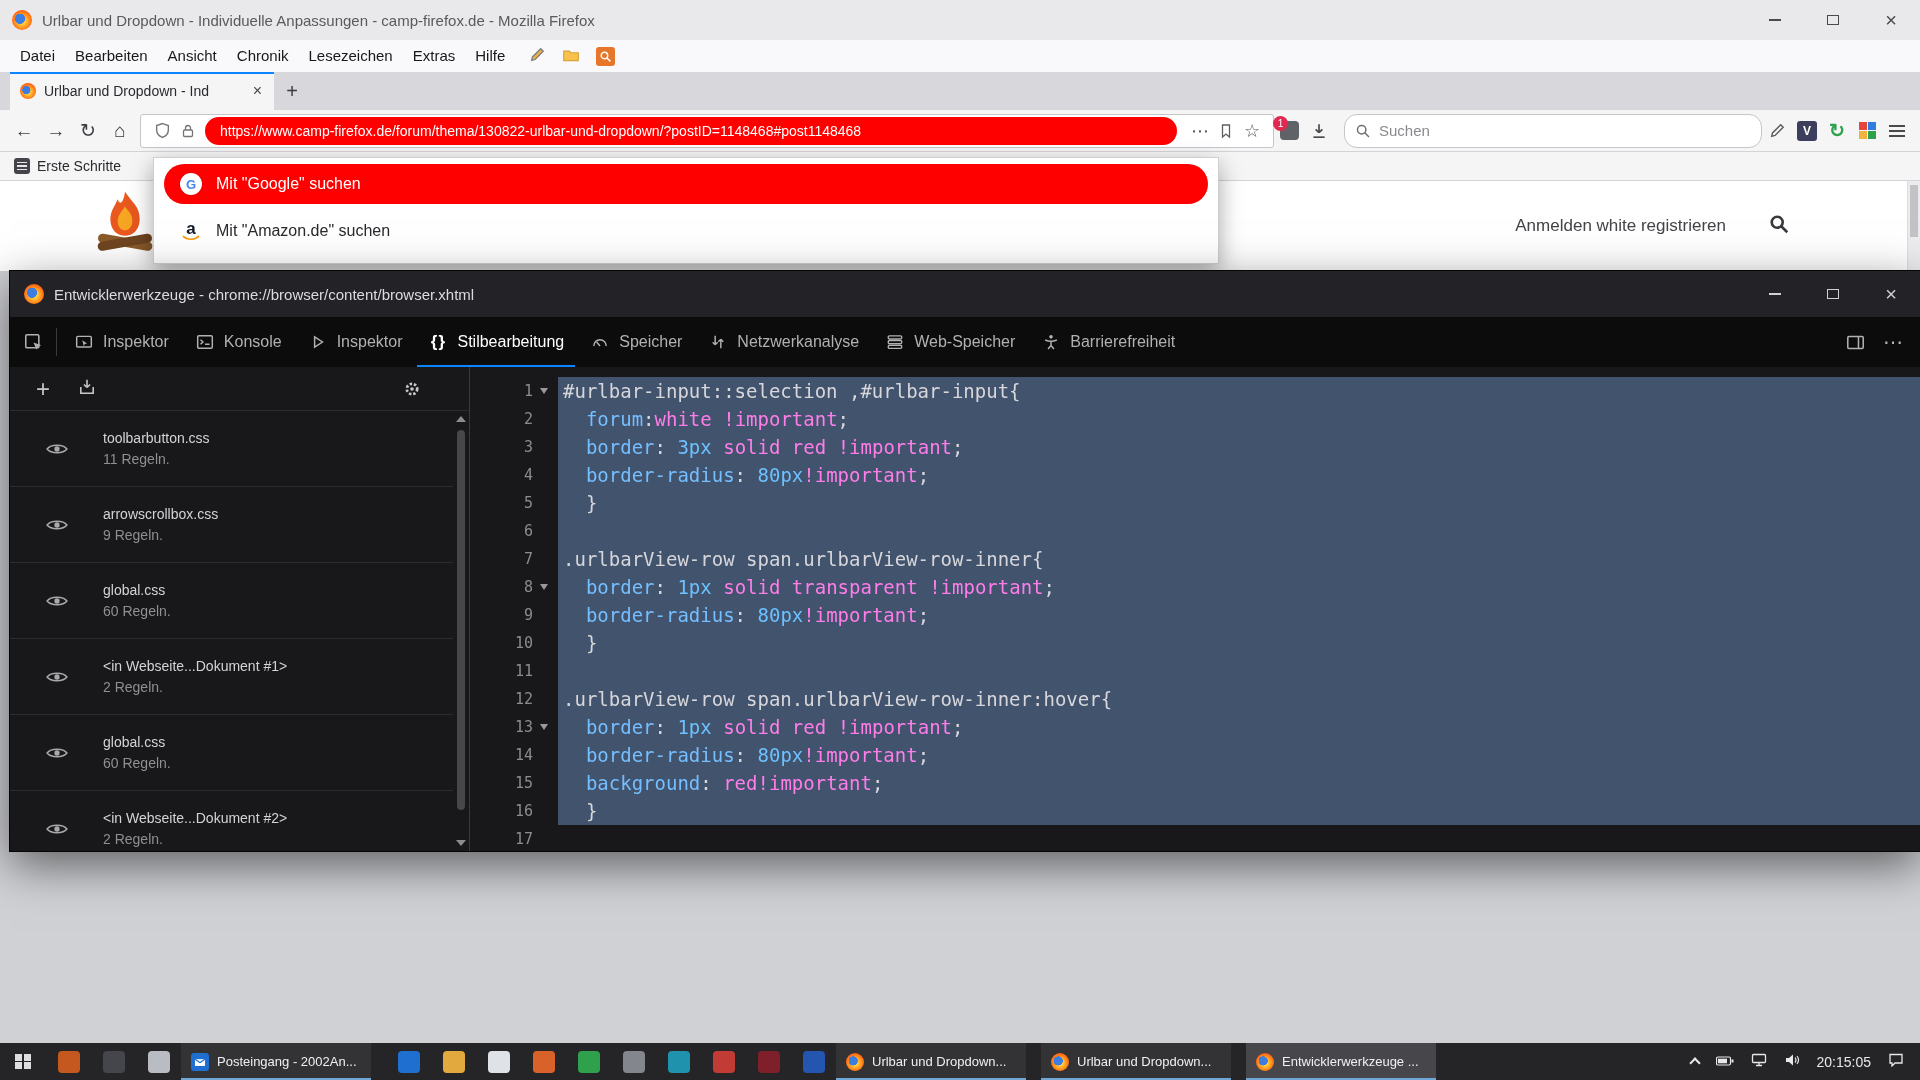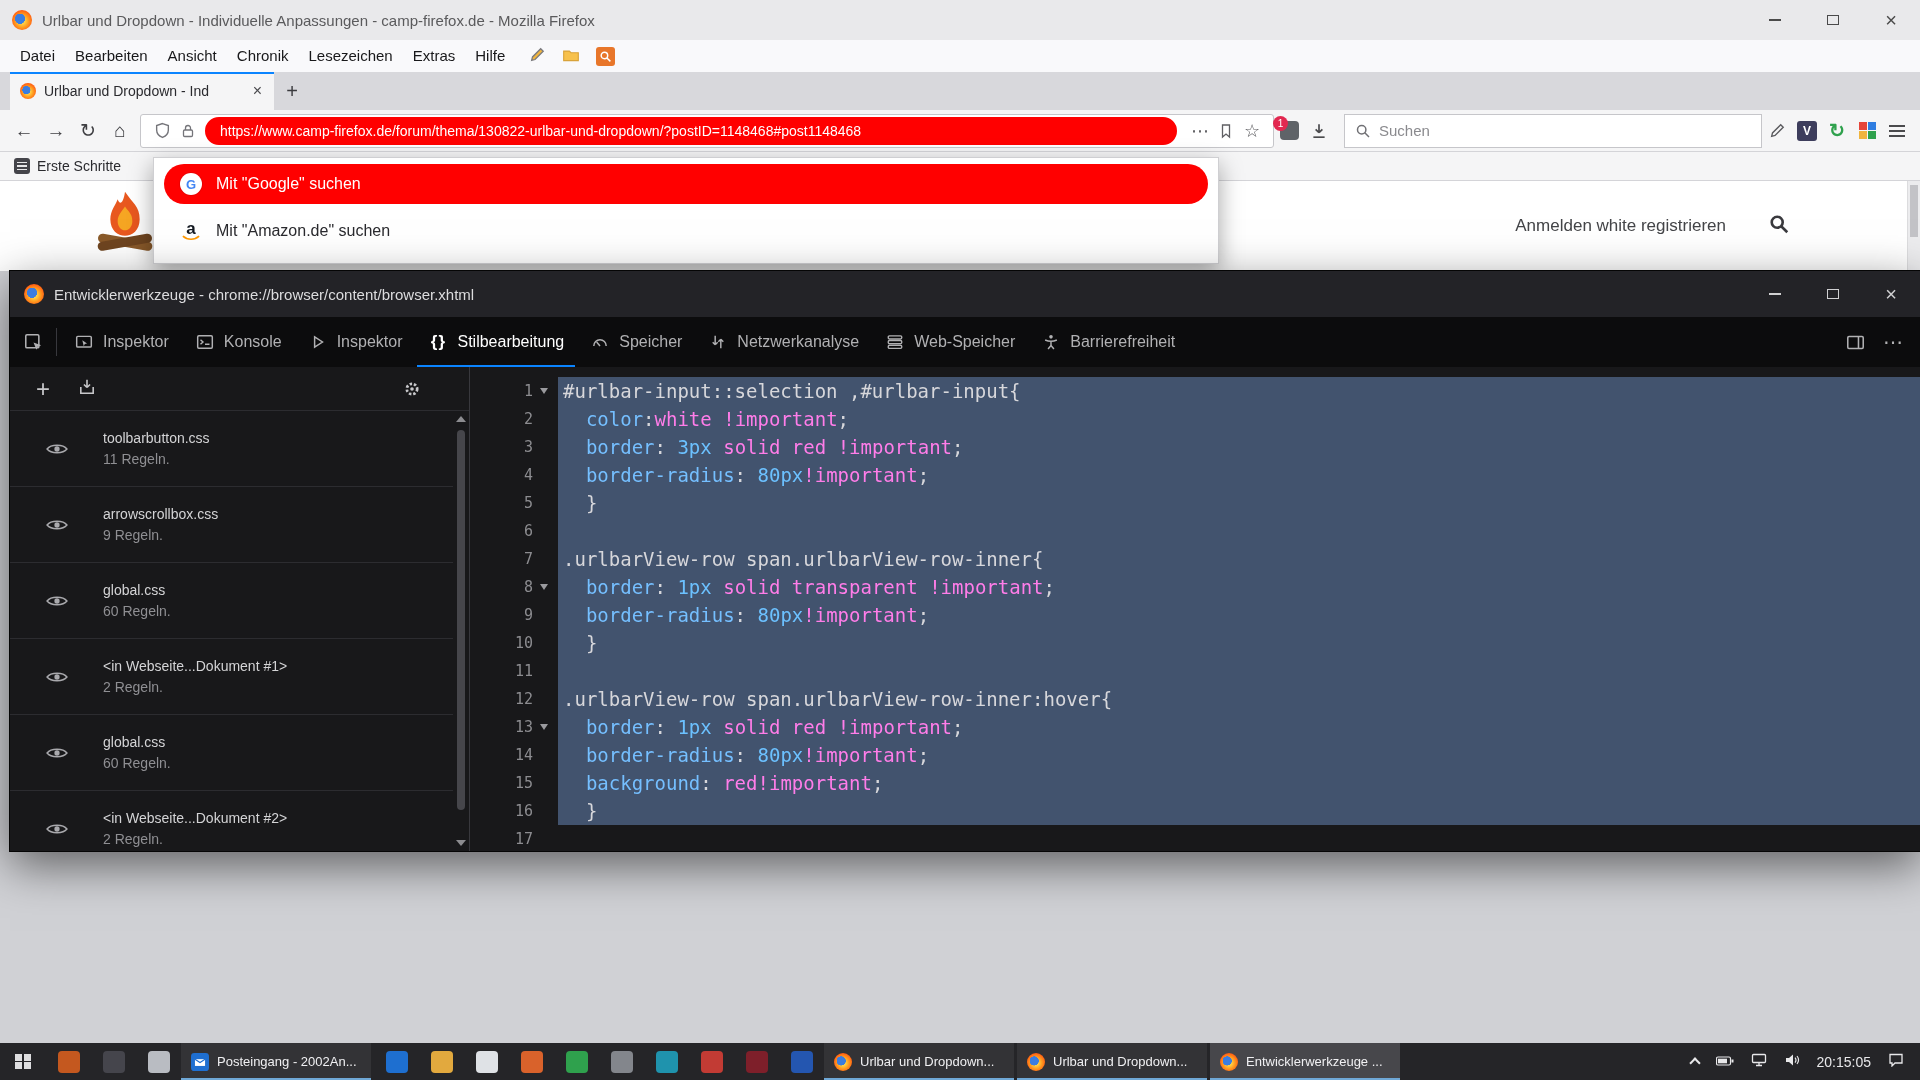--- a/index.html
+++ b/index.html
@@ -35,21 +35,21 @@
 
   .ff-navbar{height:42px;background:#f5f5f6;border-bottom:1px solid #d4d4d8;display:flex;align-items:center;padding:0 8px;flex:none}
   .nav-btn{width:32px;height:32px;display:flex;align-items:center;justify-content:center;font-size:19px;color:#3e3e42;flex:none}
   .urlbar{flex:1;height:34px;background:#fff;border:1px solid #c6c6ca;border-radius:3px;display:flex;align-items:center;padding:0 8px;margin-left:4px;min-width:0}
   .urlbar-ic{display:flex;align-items:center;justify-content:center;width:26px;flex:none}
   .url-pill{flex:1;height:28px;background:#f00;border:3px solid #f00;border-radius:80px;color:#fff;font-size:14px;line-height:22px;padding:0 12px;overflow:hidden;white-space:nowrap;margin:0 10px 0 4px;min-width:0}
   .page-action{width:26px;display:flex;align-items:center;justify-content:center;color:#5a5a5e;font-size:18px;flex:none}
   .icon-btn{width:30px;height:32px;display:flex;align-items:center;justify-content:center;flex:none;position:relative}
   .ext-dark{width:19px;height:19px;background:#5f6368;border-radius:4px}
   .badge{position:absolute;top:1px;left:-1px;background:#e22850;color:#fff;font-size:10px;min-width:15px;height:15px;border-radius:8px;line-height:15px;text-align:center;padding:0 2px}
-  .searchbar{width:418px;height:34px;background:#fff;border:1px solid #c6c6ca;border-radius:0;display:flex;align-items:center;padding:0 10px;gap:8px;margin-left:10px;flex:none}
+  .searchbar{width:418px;height:34px;background:#fff;border:1px solid #c6c6ca;border-radius:13px;display:flex;align-items:center;padding:0 10px;gap:8px;margin-left:10px;flex:none}
   .search-ph{color:#8a8a8e;font-size:15px}
   .v-ext{width:20px;height:20px;background:#3d3d5c;border-radius:3px;color:#fff;font-size:12px;font-weight:bold;display:flex;align-items:center;justify-content:center}
   .green-rot{color:#2fa14d;font-size:19px;font-weight:bold}
   .grid2{display:grid;grid-template-columns:8px 8px;grid-template-rows:8px 8px;gap:1px}
   .grid2 i{display:block}
   .burger{display:flex;flex-direction:column;gap:3px}
   .burger i{width:16px;height:2px;background:#4a4a4d;display:block}
 
   .ff-bookmarksbar{height:29px;background:#f5f5f6;border-bottom:1px solid #d4d4d8;display:flex;align-items:center;padding-left:14px;font-size:14px;color:#2a2a2e;flex:none}
   .bm-item{display:flex;align-items:center;gap:7px}
@@ -120,21 +120,21 @@
   .tk-v{color:#ff7de9}
   .tk-n{color:#6cc1ff}
 
   
   .taskbar{position:absolute;left:0;bottom:0;width:1920px;height:37px;background:#252528;display:flex;align-items:stretch;z-index:50;color:#e8e8ea}
   .tb-start{width:46px;display:flex;align-items:center;justify-content:center}
   .win-logo{display:grid;grid-template-columns:7px 7px;grid-template-rows:7px 7px;gap:1.5px}
   .win-logo i{background:#dedee0;display:block}
   .tb-icon-btn{width:45px;display:flex;align-items:center;justify-content:center}
   .pinned-icon{width:22px;height:22px;border-radius:4px}
-  .tb-winbtn{display:flex;align-items:center;gap:8px;padding:0 10px;width:190px;background:#333336;box-shadow:inset 0 -2px 0 #6fa8d6;margin-right:3px;flex:none}
+  .tb-winbtn{display:flex;align-items:center;gap:8px;padding:0 10px;width:190px;background:#333336;box-shadow:inset 0 -2px 0 #6fa8d6;margin-right:15px;flex:none}
   .tb-winbtn.active{background:#47474b}
   .tb-winbtn .ff-icon{width:18px;height:18px}
   .tb-label{font-size:13px;color:#f0f0f2;white-space:nowrap;overflow:hidden;text-overflow:ellipsis}
   .tb-group{display:flex;align-items:stretch}
   .tb-tray{margin-left:auto;display:flex;align-items:center;gap:17px;padding:0 16px}
   .chev-up{width:8px;height:8px;border-left:2px solid #e8e8ea;border-top:2px solid #e8e8ea;transform:rotate(45deg);margin-top:3px}
   .tb-time{font-size:14px}
 </style>
 </head>
 <body>
@@ -623,21 +623,21 @@
               <span class="line-num">16</span>
               <span class="fold-spacer"></span>
             </div>
             <div class="gutter-row">
               <span class="line-num">17</span>
               <span class="fold-spacer"></span>
             </div>
           </div>
         <div class="code" id="editor-code">
             <div class="code-line sel"><span class="tk-t">#urlbar-input::selection ,#urlbar-input{</span></div>
-            <div class="code-line sel"><span class="tk-t">  </span><span class="tk-p">color</span><span class="tk-t">:</span><span class="tk-v">white</span><span class="tk-t"> </span><span class="tk-v">!important</span><span class="tk-t">;</span></div>
+            <div class="code-line sel"><span class="tk-t">  </span><span class="tk-p">forum</span><span class="tk-t">:</span><span class="tk-v">white</span><span class="tk-t"> </span><span class="tk-v">!important</span><span class="tk-t">;</span></div>
             <div class="code-line sel"><span class="tk-t">  </span><span class="tk-p">border</span><span class="tk-t">: </span><span class="tk-n">3px</span><span class="tk-t"> </span><span class="tk-v">solid</span><span class="tk-t"> </span><span class="tk-v">red</span><span class="tk-t"> </span><span class="tk-v">!important</span><span class="tk-t">;</span></div>
             <div class="code-line sel"><span class="tk-t">  </span><span class="tk-p">border-radius</span><span class="tk-t">: </span><span class="tk-n">80px</span><span class="tk-v">!important</span><span class="tk-t">;</span></div>
             <div class="code-line sel"><span class="tk-t">  }</span></div>
             <div class="code-line sel"></div>
             <div class="code-line sel"><span class="tk-t">.urlbarView-row span.urlbarView-row-inner{</span></div>
             <div class="code-line sel"><span class="tk-t">  </span><span class="tk-p">border</span><span class="tk-t">: </span><span class="tk-n">1px</span><span class="tk-t"> </span><span class="tk-v">solid</span><span class="tk-t"> </span><span class="tk-v">transparent</span><span class="tk-t"> </span><span class="tk-v">!important</span><span class="tk-t">;</span></div>
             <div class="code-line sel"><span class="tk-t">  </span><span class="tk-p">border-radius</span><span class="tk-t">: </span><span class="tk-n">80px</span><span class="tk-v">!important</span><span class="tk-t">;</span></div>
             <div class="code-line sel"><span class="tk-t">  }</span></div>
             <div class="code-line sel"></div>
             <div class="code-line sel"><span class="tk-t">.urlbarView-row span.urlbarView-row-inner:hover{</span></div>

